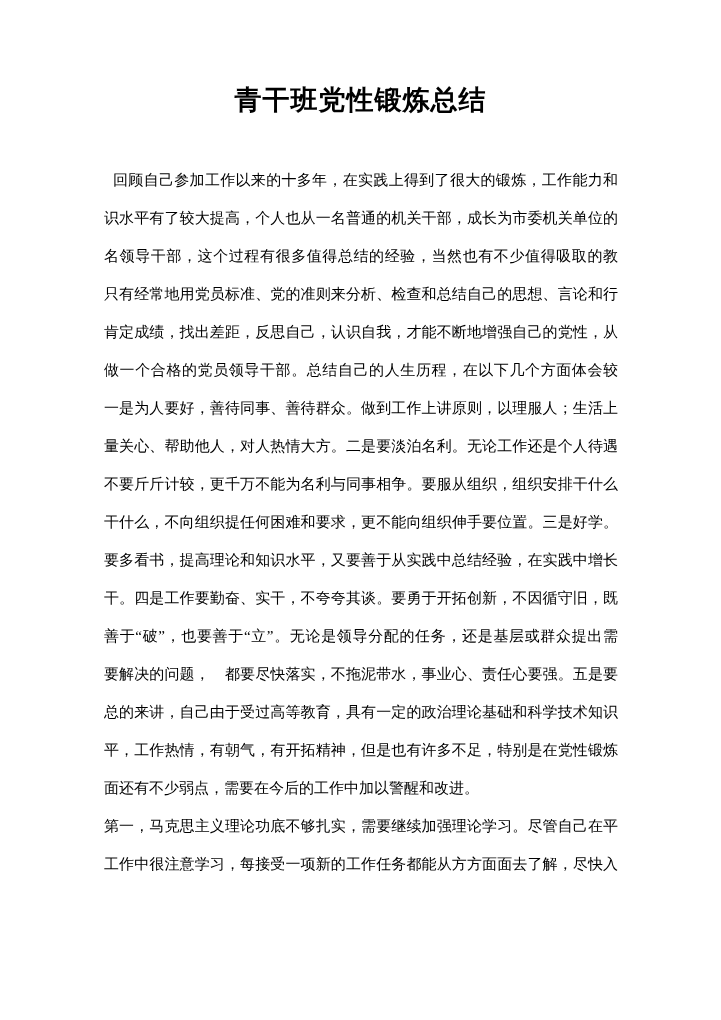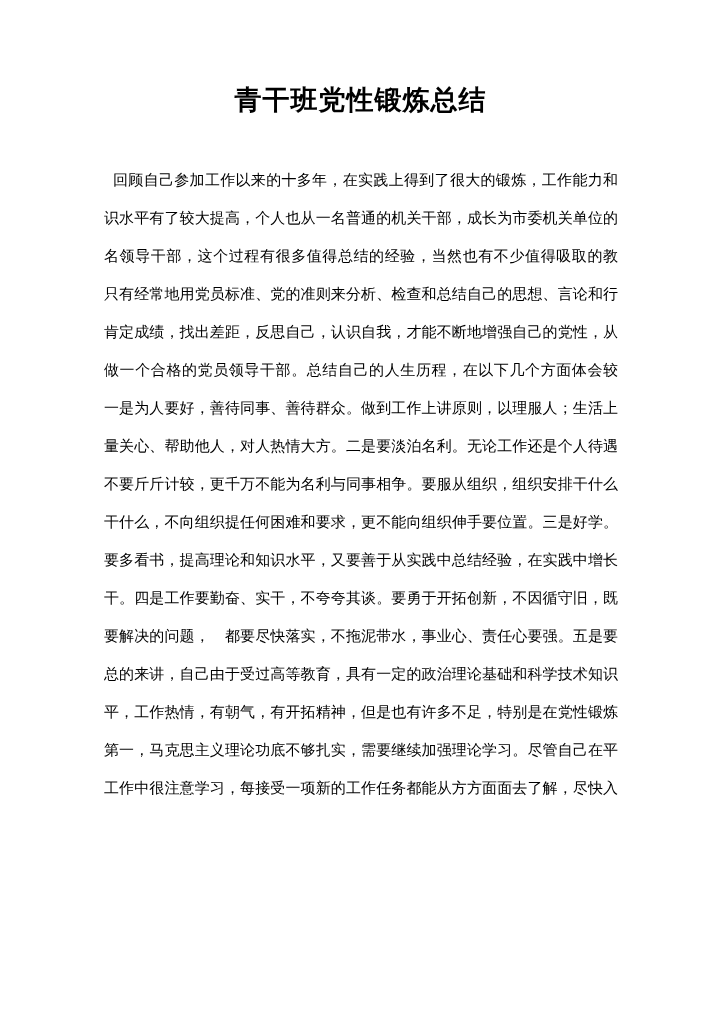--- a/index.html
+++ b/index.html
@@ -64,22 +64,24 @@
     <div class="line">名领导干部，这个过程有很多值得总结的经验，当然也有不少值得吸取的教训。</div>
     <div class="line">只有经常地用党员标准、党的准则来分析、检查和总结自己的思想、言论和行动，</div>
     <div class="line">肯定成绩，找出差距，反思自己，认识自我，才能不断地增强自己的党性，从而</div>
     <div class="line">做一个合格的党员领导干部。总结自己的人生历程，在以下几个方面体会较深。</div>
     <div class="line">一是为人要好，善待同事、善待群众。做到工作上讲原则，以理服人；生活上尽</div>
     <div class="line">量关心、帮助他人，对人热情大方。二是要淡泊名利。无论工作还是个人待遇都</div>
     <div class="line">不要斤斤计较，更千万不能为名利与同事相争。要服从组织，组织安排干什么就</div>
     <div class="line">干什么，不向组织提任何困难和要求，更不能向组织伸手要位置。三是好学。既</div>
     <div class="line">要多看书，提高理论和知识水平，又要善于从实践中总结经验，在实践中增长才</div>
     <div class="line">干。四是工作要勤奋、实干，不夸夸其谈。要勇于开拓创新，不因循守旧，既要</div>
+    <div class="line">善于“破”，也要善于“立”。无论是领导分配的任务，还是基层或群众提出需</div>
     <div class="line">要解决的问题，　都要尽快落实，不拖泥带水，事业心、责任心要强。五是要谨</div>
 
     <div class="line">总的来讲，自己由于受过高等教育，具有一定的政治理论基础和科学技术知识水</div>
     <div class="line">平，工作热情，有朝气，有开拓精神，但是也有许多不足，特别是在党性锻炼方</div>
+    <div class="line para-end">面还有不少弱点，需要在今后的工作中加以警醒和改进。</div>
 
     <div class="line">第一，马克思主义理论功底不够扎实，需要继续加强理论学习。尽管自己在平时</div>
     <div class="line">工作中很注意学习，每接受一项新的工作任务都能从方方面面去了解，尽快入门。</div>
 
   </div>
 </div>
 
 </body></html>

